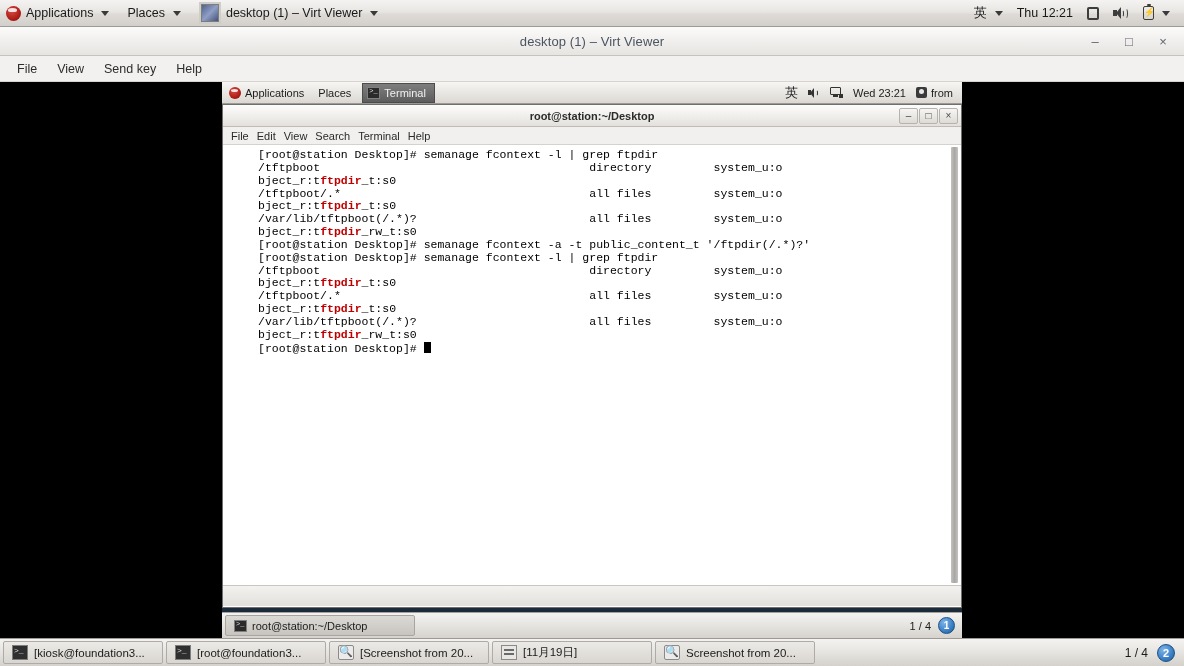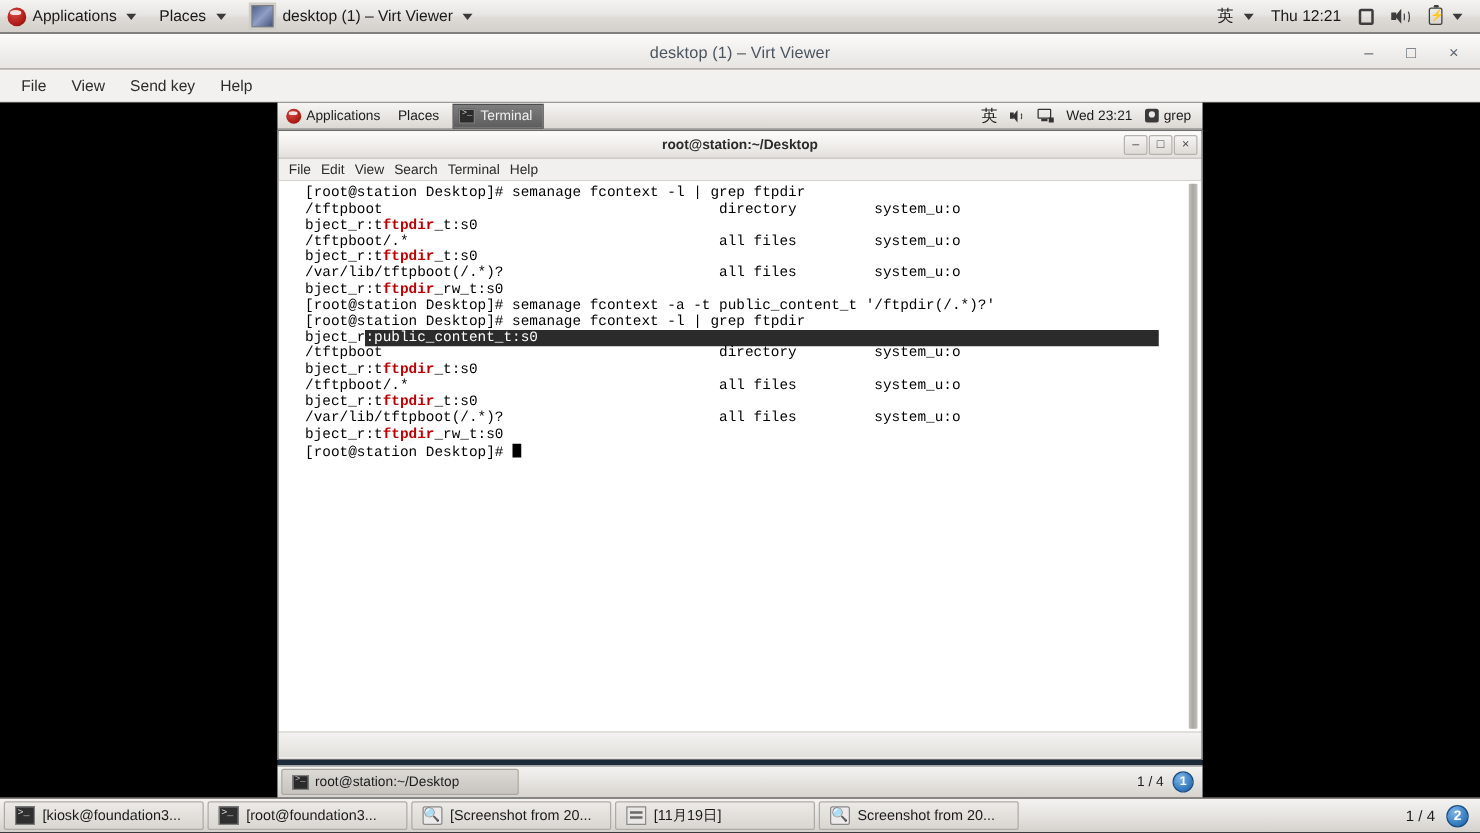--- a/index.html
+++ b/index.html
@@ -179,21 +179,22 @@
     position: absolute; right: 2px; top: 2px; width: 9px; bottom: 2px;
     background: #ffffff;
   }
   .term-scroll .thumb {
     position: absolute; left: 1px; top: 0; width: 7px; height: 100%;
     background: linear-gradient(to right,#c4c2be,#a9a7a3,#c4c2be); border-radius: 1px;
   }
   .term-line {
     font-family: "Liberation Mono", "DejaVu Sans Mono", monospace;
     font-size: 11.5px; line-height: 12.85px; color: #000; white-space: pre;
-    padding-left: 20px;
+    padding-left: 8px;
+    margin-left: 26px;
   }
   .term-line .hl { color: #c00000; font-weight: bold; }
   .term-line .selspan { background: #2b2b2b; color: #ffffff; }
   .cursor-blk {
     display: inline-block; width: 6.9px; height: 11px; background: #000;
     vertical-align: -1.5px;
   }
   .term-statusbar {
     height: 21px; background: linear-gradient(to bottom,#f3f2f0,#e2e0db);
     border-top: 1px solid #c9c6c1;
@@ -360,21 +361,21 @@
                 <span class="scr"></span>
                   <span class="st"></span>
                   <span class="dot"></span>
               </span>
             </div>
             <div class="gp-item">
               <span>Wed 23:21</span>
             </div>
             <div class="gp-item">
               <span class="user-ico"></span>
-              <span>grep</span>
+              <span>from</span>
             </div>
           </div>
         </div>
 
         <div class="term-window">
 
           <div class="term-titlebar">
             <div class="term-title">root@station:~/Desktop</div>
             <div class="term-wbtns">
               <span class="term-wbtn">–</span>
@@ -396,21 +397,20 @@
             <div id="term-lines">
                 <div class="term-line">[root@station Desktop]# semanage fcontext -l | grep ftpdir</div>
                 <div class="term-line">/tftpboot                                       directory         system_u:o</div>
                 <div class="term-line">bject_r:t<span class="hl">ftpdir</span>_t:s0</div>
                 <div class="term-line">/tftpboot/.*                                    all files         system_u:o</div>
                 <div class="term-line">bject_r:t<span class="hl">ftpdir</span>_t:s0</div>
                 <div class="term-line">/var/lib/tftpboot(/.*)?                         all files         system_u:o</div>
                 <div class="term-line">bject_r:t<span class="hl">ftpdir</span>_rw_t:s0</div>
                 <div class="term-line">[root@station Desktop]# semanage fcontext -a -t public_content_t '/ftpdir(/.*)?'</div>
                 <div class="term-line">[root@station Desktop]# semanage fcontext -l | grep ftpdir</div>
-                <div class="term-line">bject_r<span class="selspan">:public_content_t:s0                                                                        </span></div>
                 <div class="term-line">/tftpboot                                       directory         system_u:o</div>
                 <div class="term-line">bject_r:t<span class="hl">ftpdir</span>_t:s0</div>
                 <div class="term-line">/tftpboot/.*                                    all files         system_u:o</div>
                 <div class="term-line">bject_r:t<span class="hl">ftpdir</span>_t:s0</div>
                 <div class="term-line">/var/lib/tftpboot(/.*)?                         all files         system_u:o</div>
                 <div class="term-line">bject_r:t<span class="hl">ftpdir</span>_rw_t:s0</div>
                 <div class="term-line">[root@station Desktop]# <span class="cursor-blk"></span></div>
               </div>
             <div class="term-scroll">
               <div class="thumb"></div>

